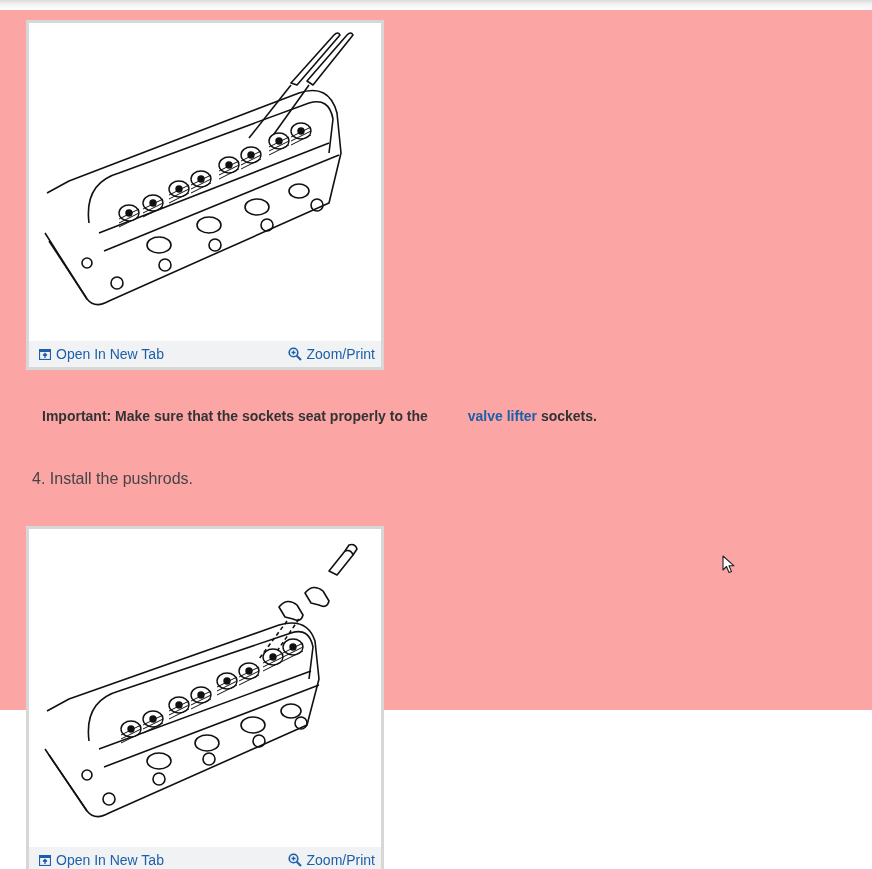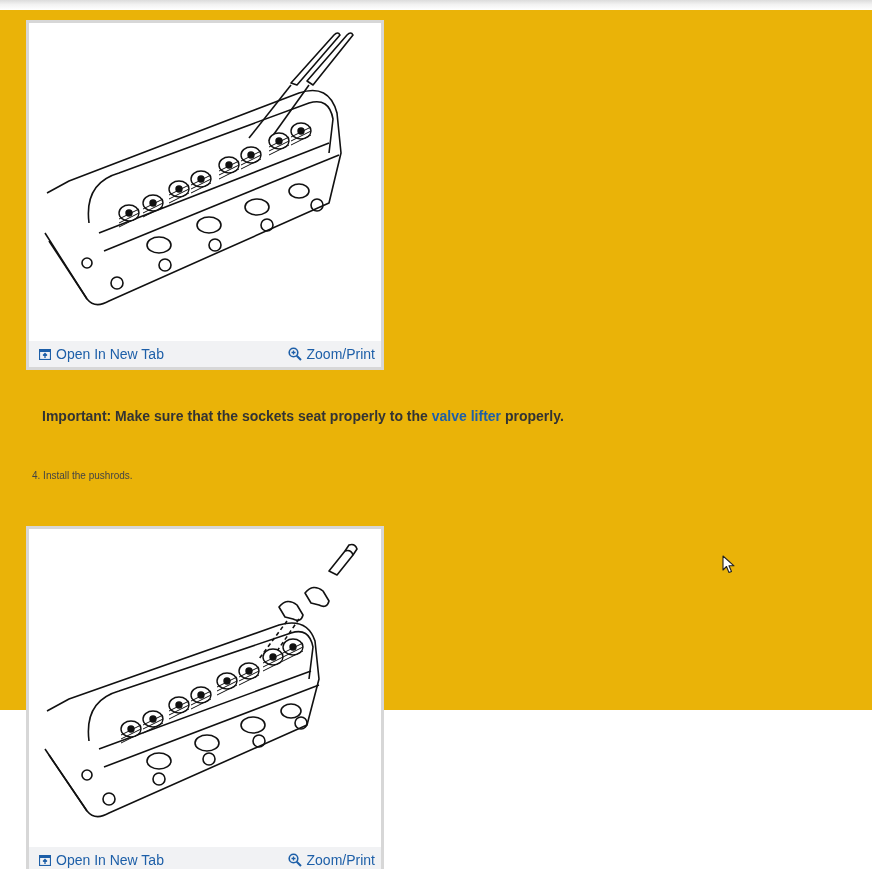--- a/index.html
+++ b/index.html
@@ -7,21 +7,21 @@
       width: 872px;
       height: 869px;
       overflow: hidden;
       background: #ffffff;
       font-family: "Liberation Sans", "DejaVu Sans", sans-serif;
     }
     .page {
       position: relative;
       width: 872px;
       height: 710px;
-      background: #eab308;
+      background: #fca5a5;
     }
     .top-shadow {
       position: absolute;
       left: 0; top: 0;
       width: 872px; height: 10px;
       background: linear-gradient(to bottom, #dcdcdc 0%, #f2f2f2 45%, #ffffff 100%);
     }
     .figure {
       position: absolute;
       left: 26px;
@@ -66,26 +66,27 @@
       left: 42px;
       top: 408px;
       font-size: 14px;
       font-weight: bold;
       color: #333333;
     }
     .important a {
       color: #1d5fa8;
       text-decoration: none;
       cursor: pointer;
+      margin-left: 36px;
     }
     .step {
       position: absolute;
       left: 32px;
       top: 470px;
-      font-size: 10px;
+      font-size: 16px;
       color: #444444;
     }
     .cursor {
       position: absolute;
       left: 722px;
       top: 555px;
       width: 14px;
       height: 20px;
     }
   </style>
@@ -186,21 +187,21 @@
             <circle cx="5.5" cy="5.5" r="4.3" fill="none" stroke="#1d5fa8" stroke-width="1.6"></circle>
             <path d="M3.5 5.5 H7.5 M5.5 3.5 V7.5" stroke="#1d5fa8" stroke-width="1.3"></path>
             <path d="M8.7 8.7 L13 13" stroke="#1d5fa8" stroke-width="2"></path>
           </svg>
         </span>
         <span>Zoom/Print</span>
       </a>
     </div>
   </div>
 
-  <p class="important"><span>Important: Make sure that the sockets seat properly to the </span><a>valve lifter</a><span> properly.</span></p>
+  <p class="important"><span>Important: Make sure that the sockets seat properly to the </span><a>valve lifter</a><span> sockets.</span></p>
 
   <p class="step">4. Install the pushrods.</p>
 
   <div class="figure figure-2">
     <div class="figure-image">
       <svg viewBox="0 0 352 318">
         <g fill="none" stroke="#111" stroke-width="1.6" stroke-linejoin="round">
 
           <path d="M300 42 L316 22 Q322 20 324 26 L308 46 Z"></path>
           <path d="M316 22 L320 16 Q326 14 328 20 L324 26"></path>

